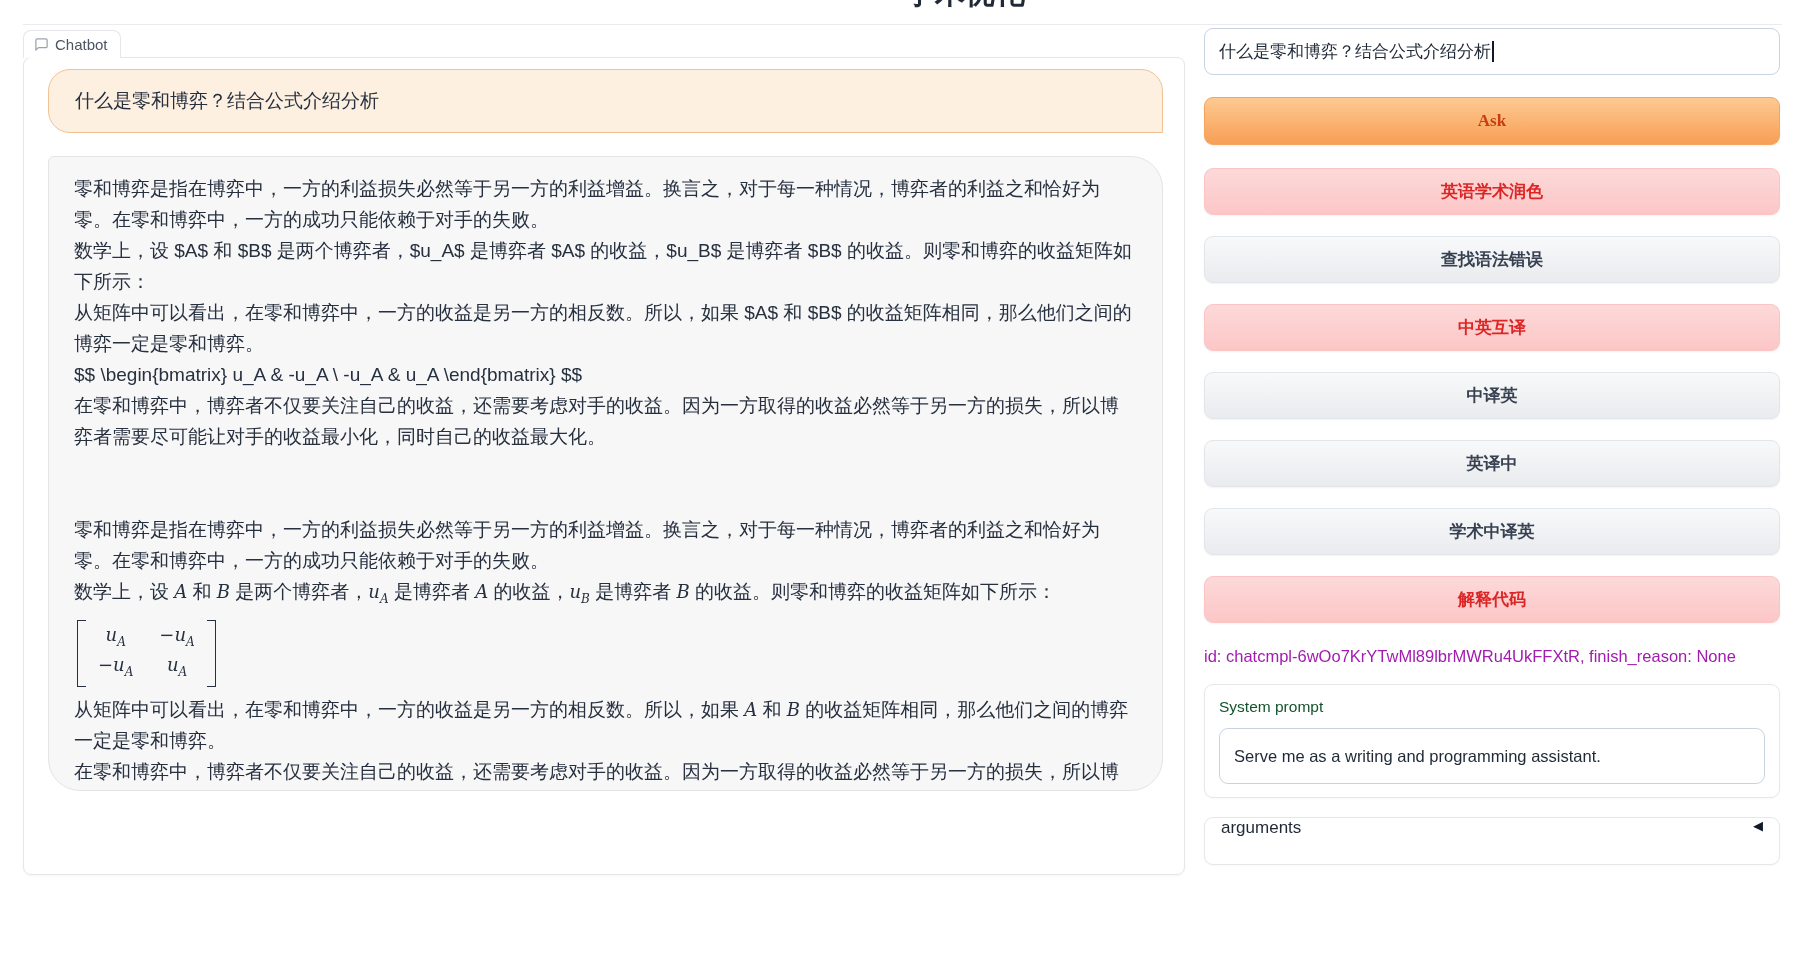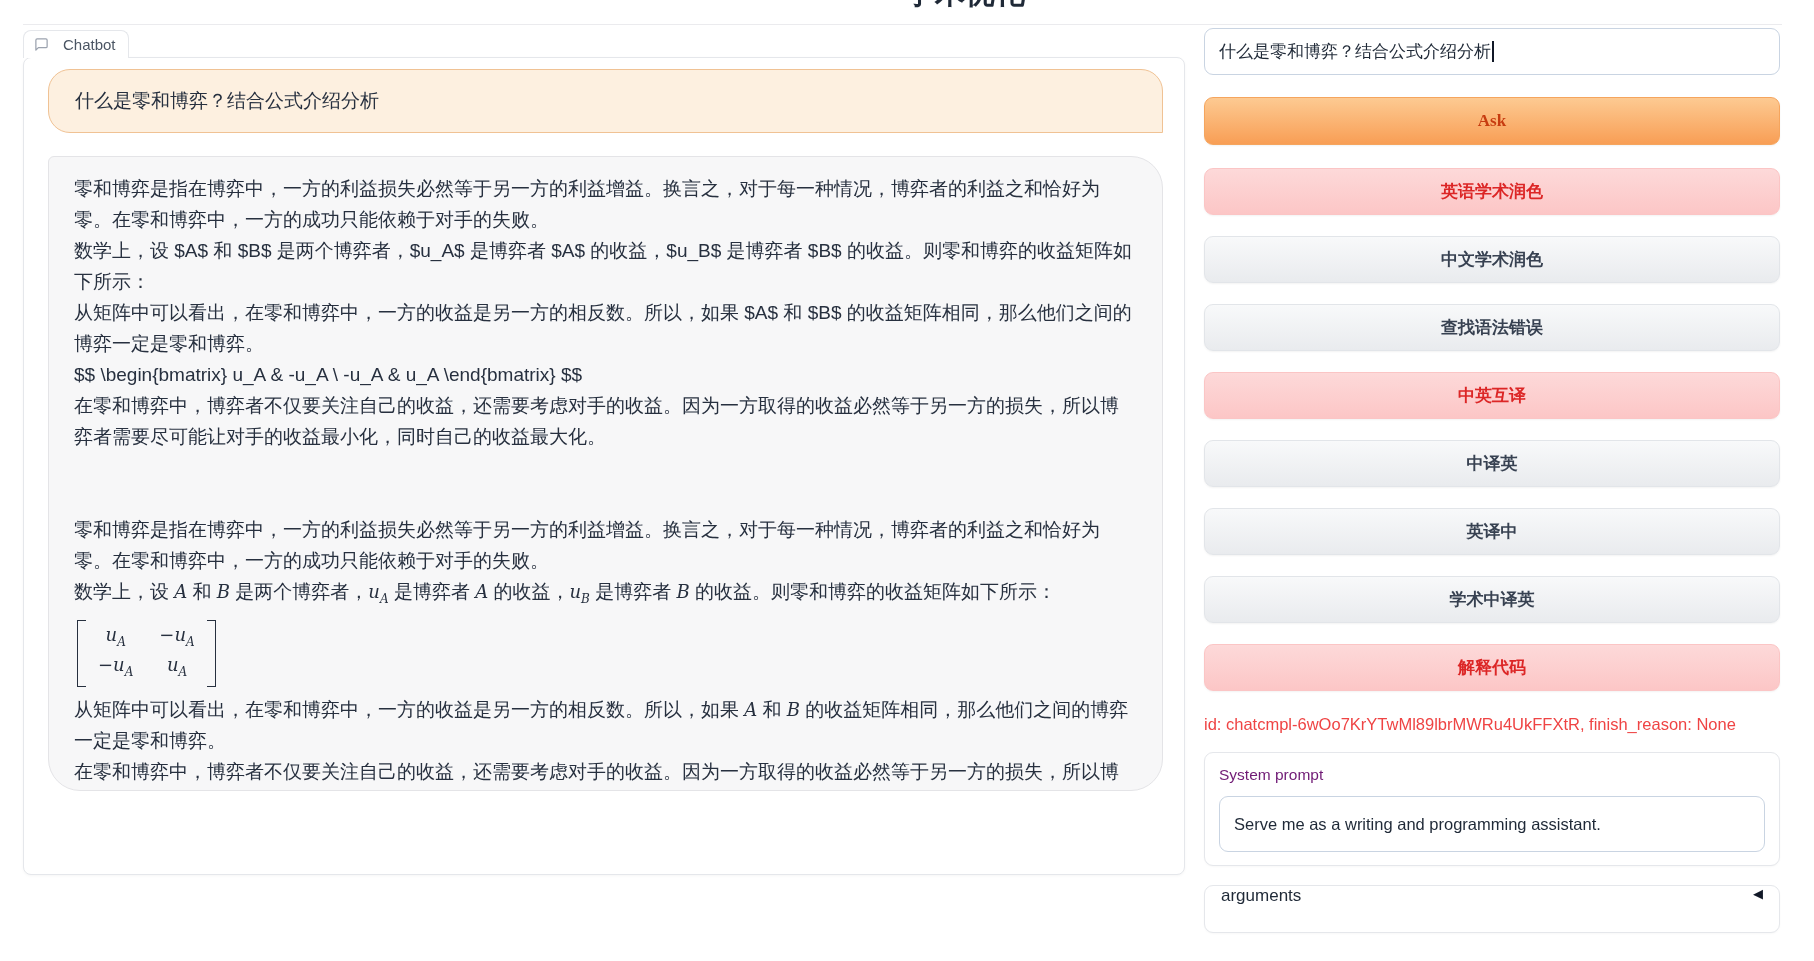--- a/index.html
+++ b/index.html
@@ -25,21 +25,21 @@
 
   
   .chat-panel {
     position:absolute; left:23px; top:57px; width:1162px; height:818px;
     background:#ffffff; border:1px solid #e5e7eb; border-radius:8px;
     box-shadow:0 1px 3px rgba(0,0,0,0.04);
     padding:11px 21px 0 24px;
   }
   .chat-label {
     position:absolute; left:-1px; top:-28px; height:28px;
-    display:flex; align-items:center; gap:14px;
+    display:flex; align-items:center; gap:6px;
     padding:0 12px 0 10px;
     background:#ffffff; border:1px solid #e5e7eb; border-bottom:none;
     border-radius:8px 8px 0 0;
     font-size:15px; color:#4b5563;
   }
   .chat-label-icon { display:flex; align-items:center; }
 
   .msg { font-size:19px; line-height:31px; color:#27303f; }
   .msg.user {
     background:#fdf0e0; border:1px solid #f0c294;
@@ -102,28 +102,28 @@
     height:47px;
     background:linear-gradient(180deg,#f8f9fa 0%,#e9ebee 100%);
     border:1px solid #e2e5e9; color:#374151;
   }
   .btn.stop {
     height:47px;
     background:linear-gradient(180deg,#fdd9d9 0%,#fcc6c6 100%);
     border:1px solid #fbc5c5; color:#dc2626;
   }
 
-  .status-line { margin-top:24px; font-size:16.5px; color:#ef4444; }
+  .status-line { margin-top:24px; font-size:16.5px; color:#a21caf; }
 
   .panel {
     border:1px solid #e5e7eb; border-radius:9px; background:#ffffff;
     box-shadow:0 1px 2px rgba(0,0,0,0.03);
   }
   .sys-panel { margin-top:18px; padding:13px 14px 13px 14px; }
-  .sys-label { font-size:15.5px; color:#701a75; margin-bottom:12px; }
+  .sys-label { font-size:15.5px; color:#14532d; margin-bottom:12px; }
   .sys-input { height:56px; width:100%; font-size:16.5px; }
 
   .accordion {
     margin-top:19px; height:48px;
     display:flex; align-items:flex-start; justify-content:space-between;
     padding:0 16px; font-size:17px; color:#1f2937; cursor:pointer;
   }
   .accordion .tri { font-size:13px; color:#111827; }
 </style>
 </head>
@@ -182,21 +182,20 @@
 
     <div class="textbox question-box">
       <span>什么是零和博弈？结合公式介绍分析</span>
       <span class="caret"></span>
     </div>
 
     <button class="btn primary">Ask</button>
 
     <div class="btn-grid">
       <button class="btn stop">英语学术润色</button>
-      <button class="btn secondary">中文学术润色</button>
       <button class="btn secondary">查找语法错误</button>
       <button class="btn stop">中英互译</button>
       <button class="btn secondary">中译英</button>
       <button class="btn secondary">英译中</button>
       <button class="btn secondary">学术中译英</button>
       <button class="btn stop">解释代码</button>
     </div>
 
     <div class="status-line">id: chatcmpl-6wOo7KrYTwMl89lbrMWRu4UkFFXtR, finish_reason: None</div>
 

